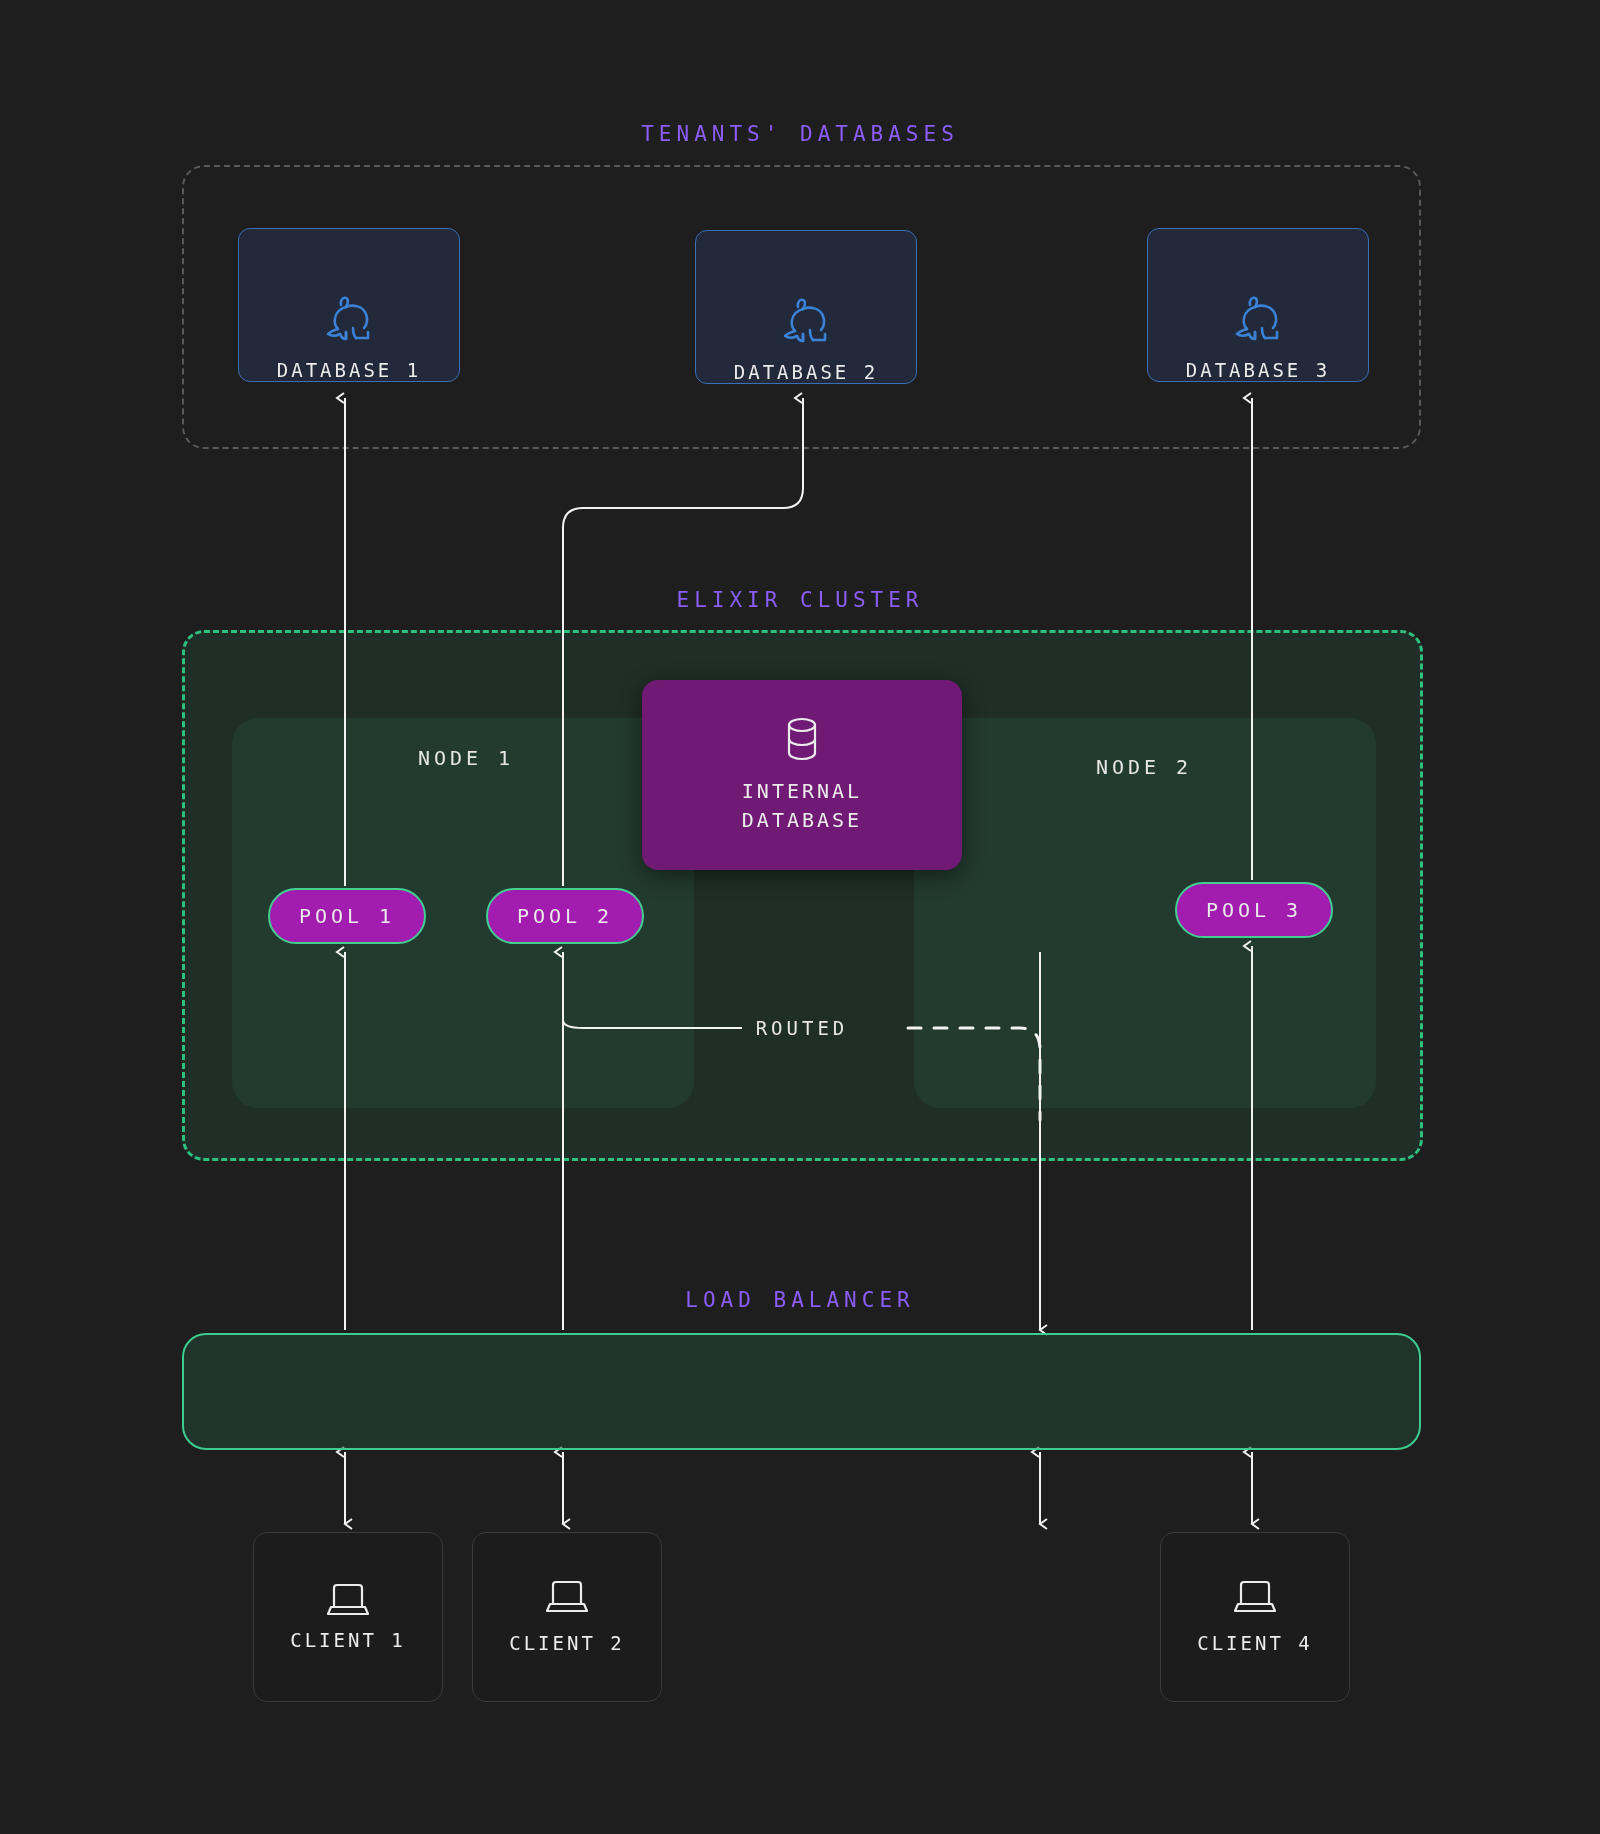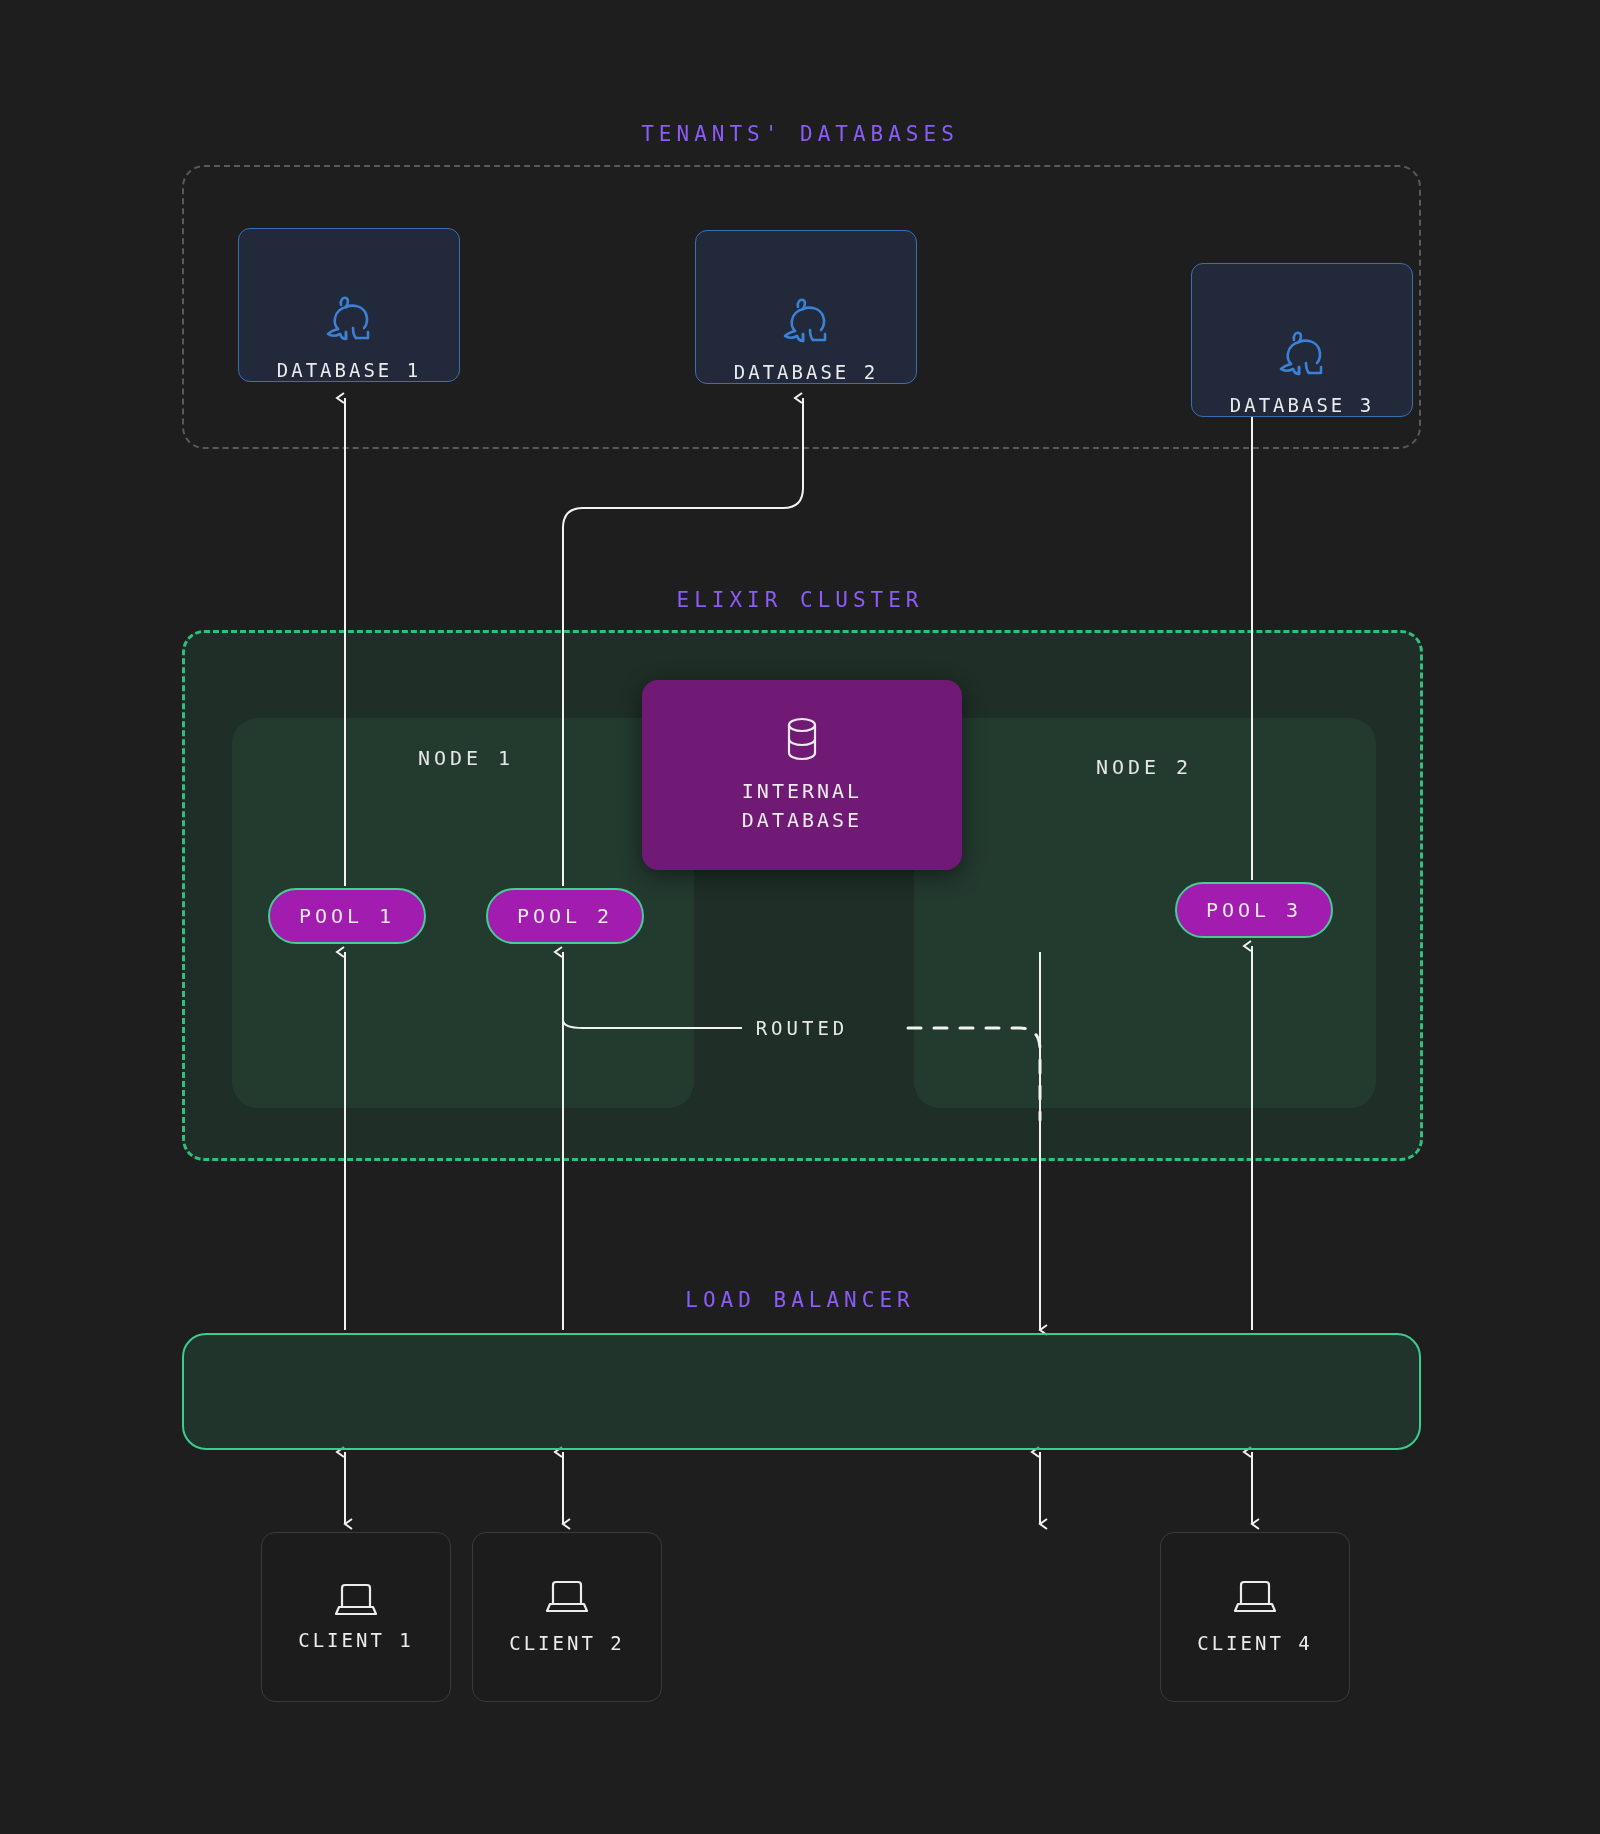--- a/index.html
+++ b/index.html
@@ -207,21 +207,21 @@
         <path d="M21 34c-4 1-8 3-10 5 3 2 8 2 12 0"></path>
         <path d="M23 39c1 3 3 5 6 5l0-7"></path>
         <path d="M36 33c0 5 1 8 3 10"></path>
         <path d="M39 43l12 0 0-6"></path>
         <path d="M29 37c0 2 0 5 0 7"></path>
       </svg>
     </span>
     <span class="label">DATABASE 2</span>
   </div>
 
-  <div class="db-card" style="left:1191px;top:228px;width:220px;height:152px;margin-top:35px;">
+  <div class="db-card" style="left:1147px;top:228px;width:220px;height:152px;">
     <span>
       <svg class="icon" width="64" height="52" viewBox="0 0 64 52" fill="none" stroke="#3b82d6" stroke-width="2.6" stroke-linecap="round" stroke-linejoin="round">
         <path d="M24 10c-1-5 2-8 5-7 3 1 2 6 0 9"></path>
         <path d="M29 12c-5 1-10 5-11 11-1 5 1 9 3 11"></path>
         <path d="M29 12c7-3 17-1 20 7 2 5 1 11-2 14"></path>
         <path d="M21 34c-4 1-8 3-10 5 3 2 8 2 12 0"></path>
         <path d="M23 39c1 3 3 5 6 5l0-7"></path>
         <path d="M36 33c0 5 1 8 3 10"></path>
         <path d="M39 43l12 0 0-6"></path>
         <path d="M29 37c0 2 0 5 0 7"></path>
@@ -249,21 +249,21 @@
     <span>POOL 2</span>
   </div>
   <div class="pool" style="left:1175px;top:882px;width:154px;height:52px;">
     <span>POOL 3</span>
   </div>
 
   <div class="routed-label" style="left:802px;top:1028px;">ROUTED</div>
 
   <div class="lb" style="left:182px;top:1333px;width:1235px;height:113px;"></div>
 
-  <div class="client-card" style="left:261px;top:1532px;width:188px;height:168px;gap:10px;">
+  <div class="client-card" style="left:253px;top:1532px;width:188px;height:168px;gap:10px;">
     <span>
       <svg class="icon" width="48" height="36" viewBox="0 0 48 36" fill="none" stroke="#ececec" stroke-width="2.2" stroke-linecap="round" stroke-linejoin="round">
         <path d="M10 5 C10 3.3 11.3 2 13 2 L35 2 C36.7 2 38 3.3 38 5 L38 24 L10 24 Z"></path>
         <path d="M7 24 L41 24 L44 31 L4 31 Z"></path>
       </svg>
     </span>
     <span class="label">CLIENT 1</span>
   </div>
 
   <div class="client-card" style="left:472px;top:1532px;width:188px;height:168px;">

